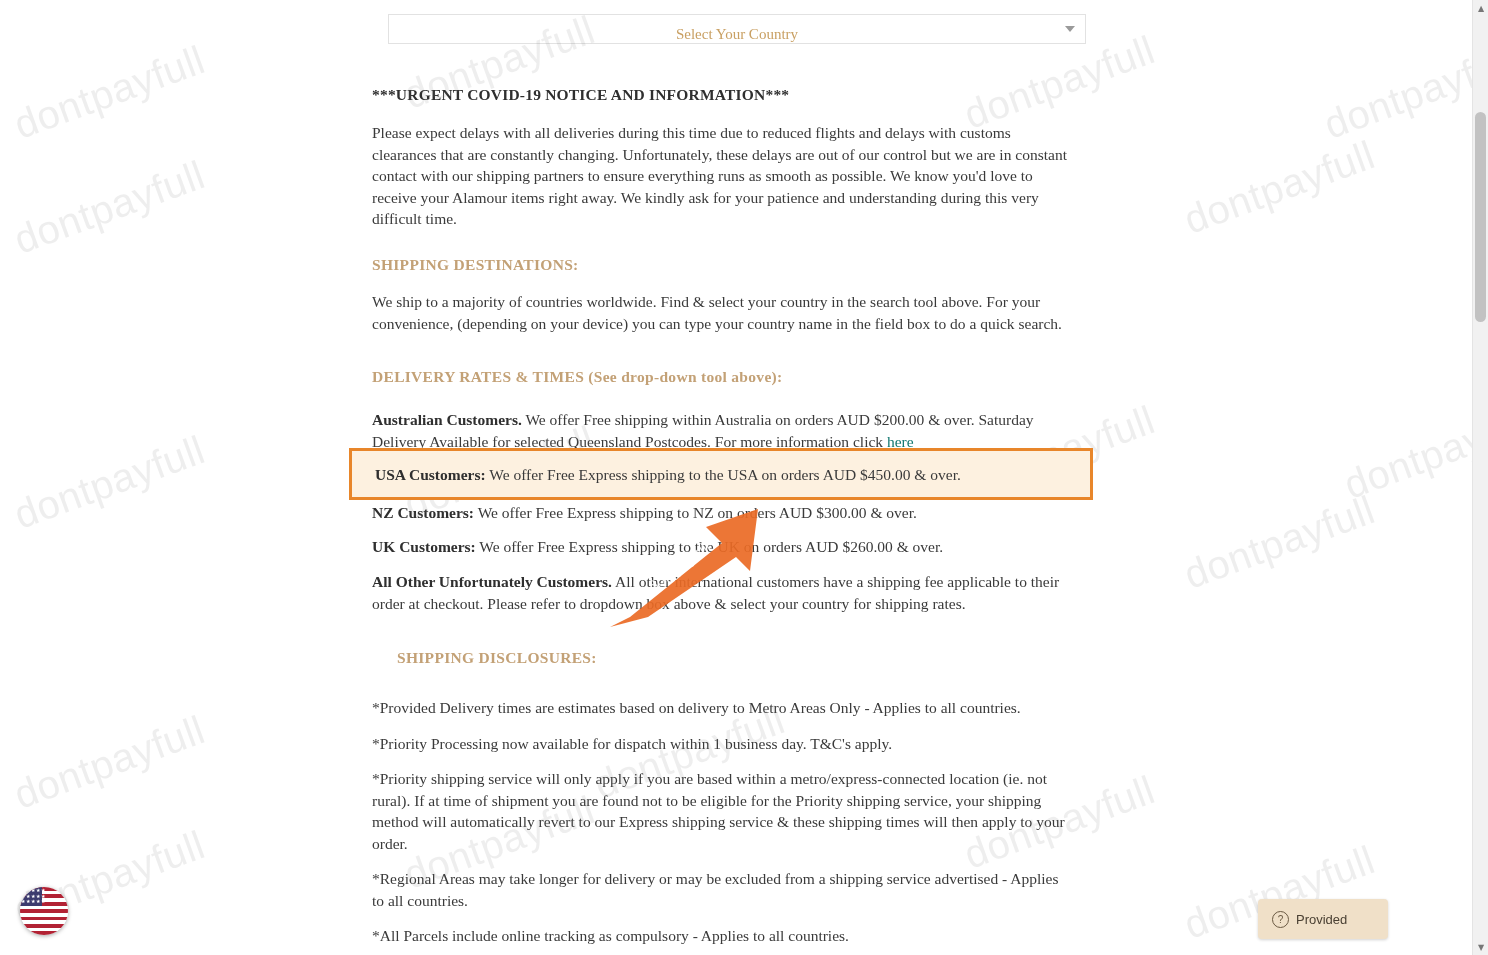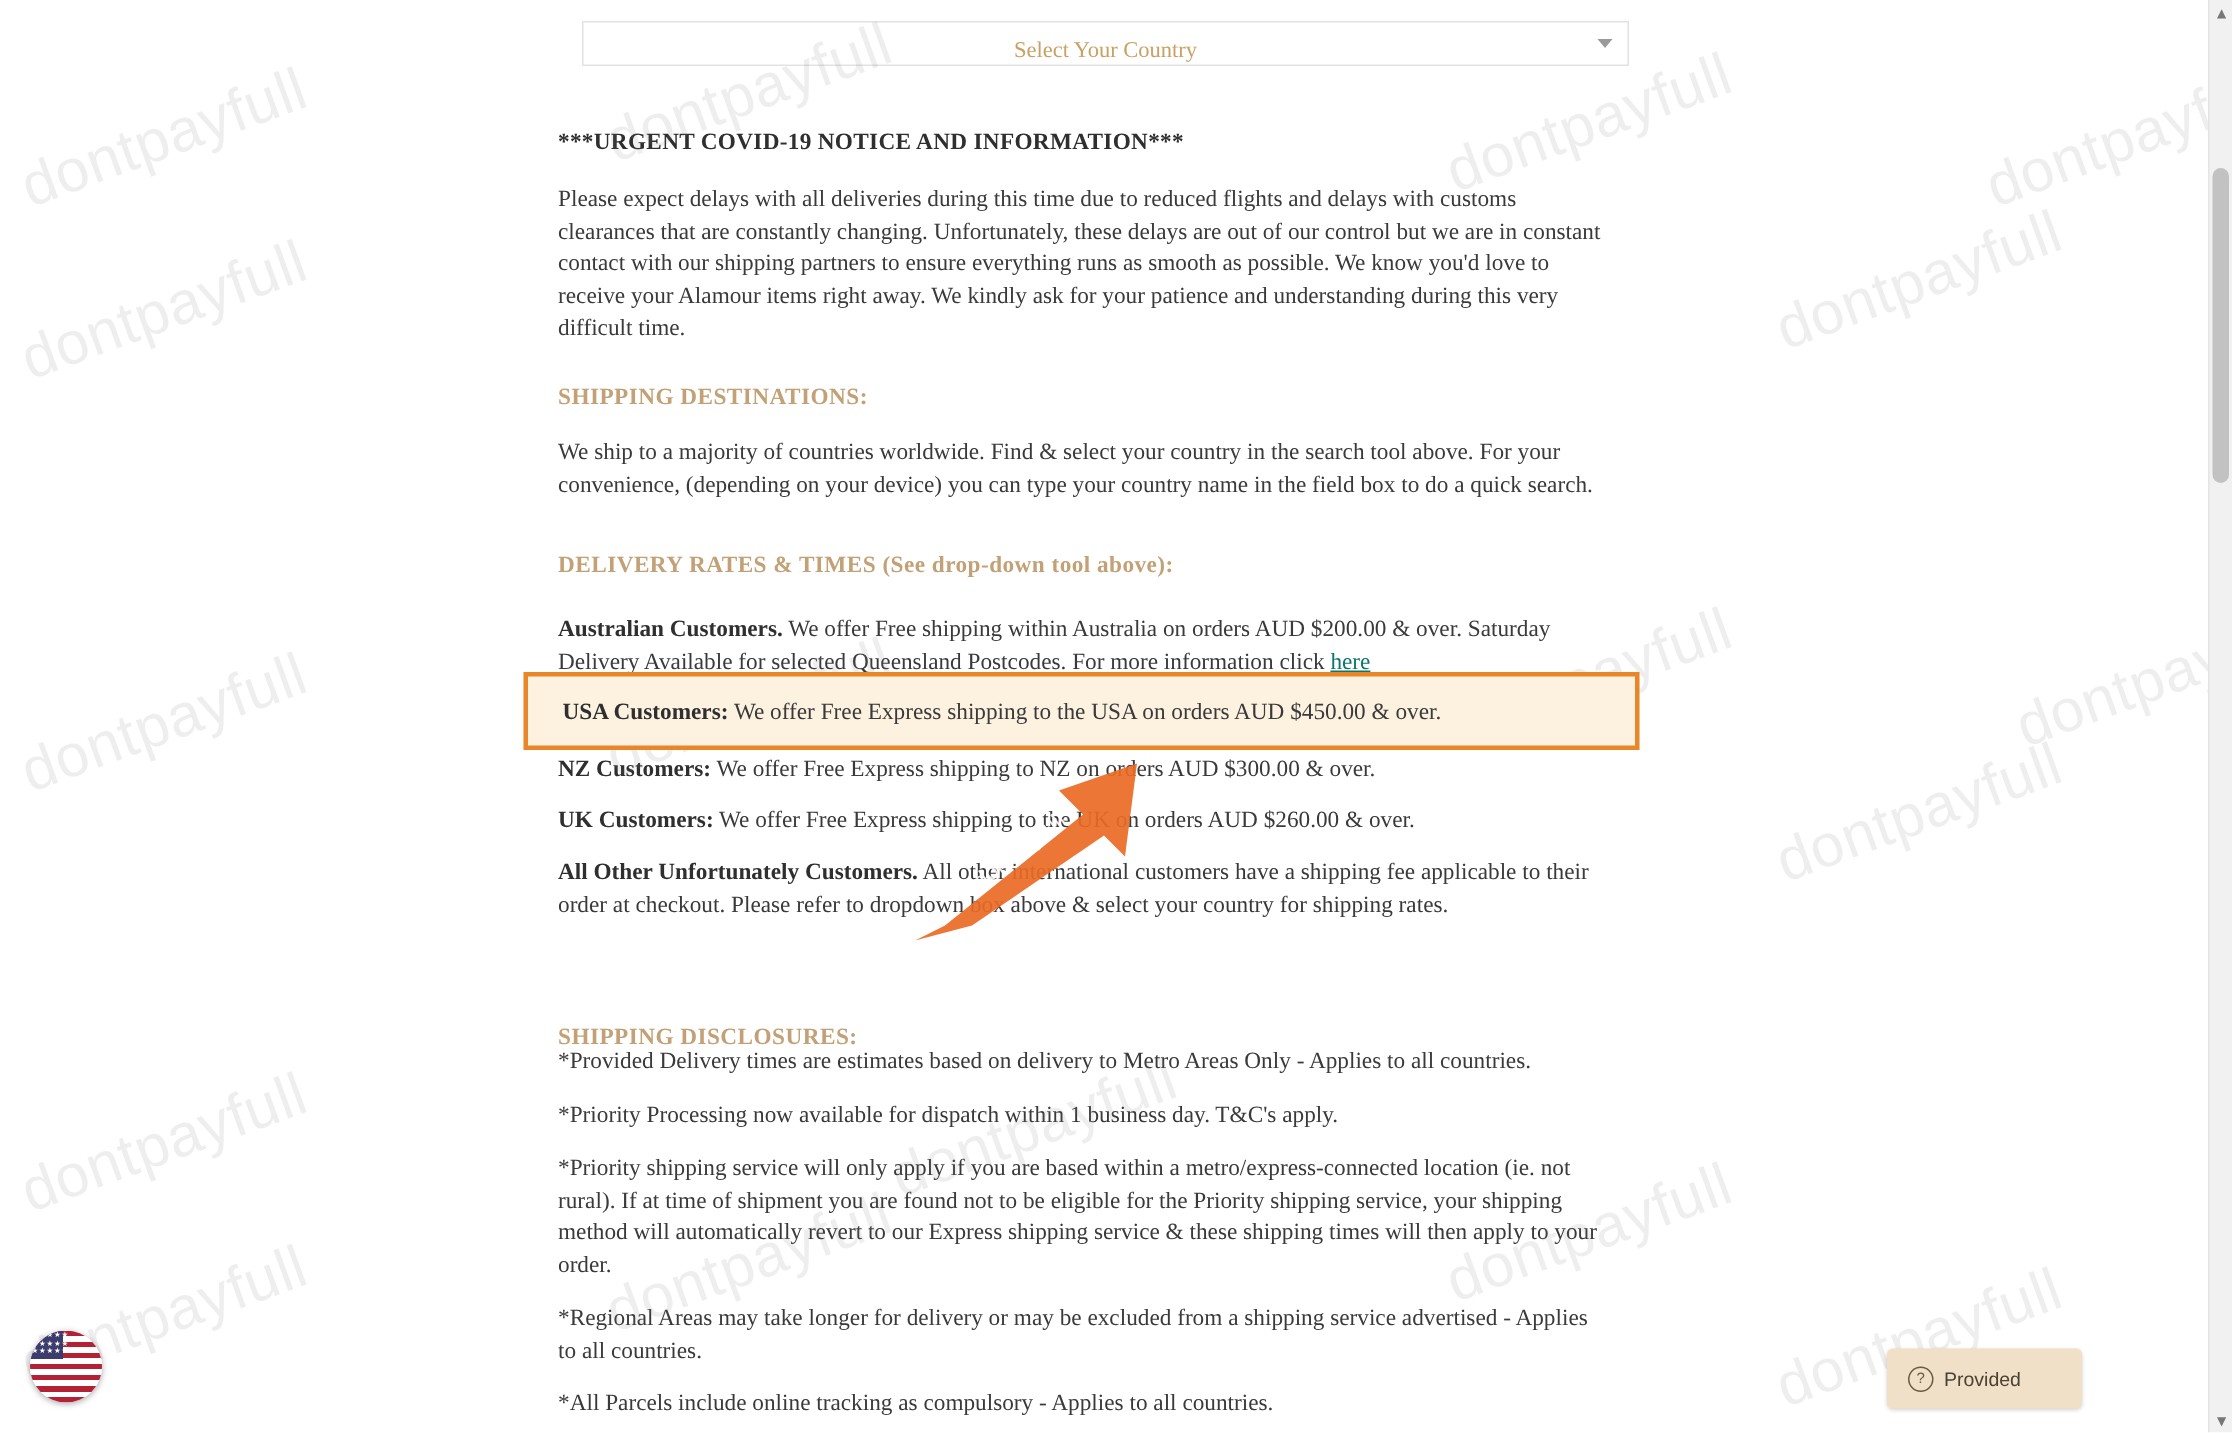--- a/index.html
+++ b/index.html
@@ -316,21 +316,21 @@
       <b>UK Customers:</b><span> We offer Free Express shipping to the UK on orders AUD $260.00 &amp; over.</span>
     </div>
   </div>
 
   <div class="block" style="top:571px;">
     <div class="rate-line">
       <b>All Other Unfortunately Customers.</b><span> All other international customers have a shipping fee applicable to their order at checkout. Please refer to dropdown box above &amp; select your country for shipping rates.</span>
     </div>
   </div>
 
-  <div class="block" style="top:683px;">
+  <div class="block" style="top:649px;margin-left:25px;">
     <h4 class="section">SHIPPING DISCLOSURES:</h4>
   </div>
   <div class="block disclosure" style="top:697px;">
     <p>*Provided Delivery times are estimates based on delivery to Metro Areas Only - Applies to all countries.</p>
     <p>*Priority Processing now available for dispatch within 1 business day. T&amp;C's apply.</p>
     <p>*Priority shipping service will only apply if you are based within a metro/express-connected location (ie. not rural). If at time of shipment you are found not to be eligible for the Priority shipping service, your shipping method will automatically revert to our Express shipping service &amp; these shipping times will then apply to your order.</p>
     <p>*Regional Areas may take longer for delivery or may be excluded from a shipping service advertised - Applies to all countries.</p>
     <p>*All Parcels include online tracking as compulsory - Applies to all countries.</p>
 
   </div>

